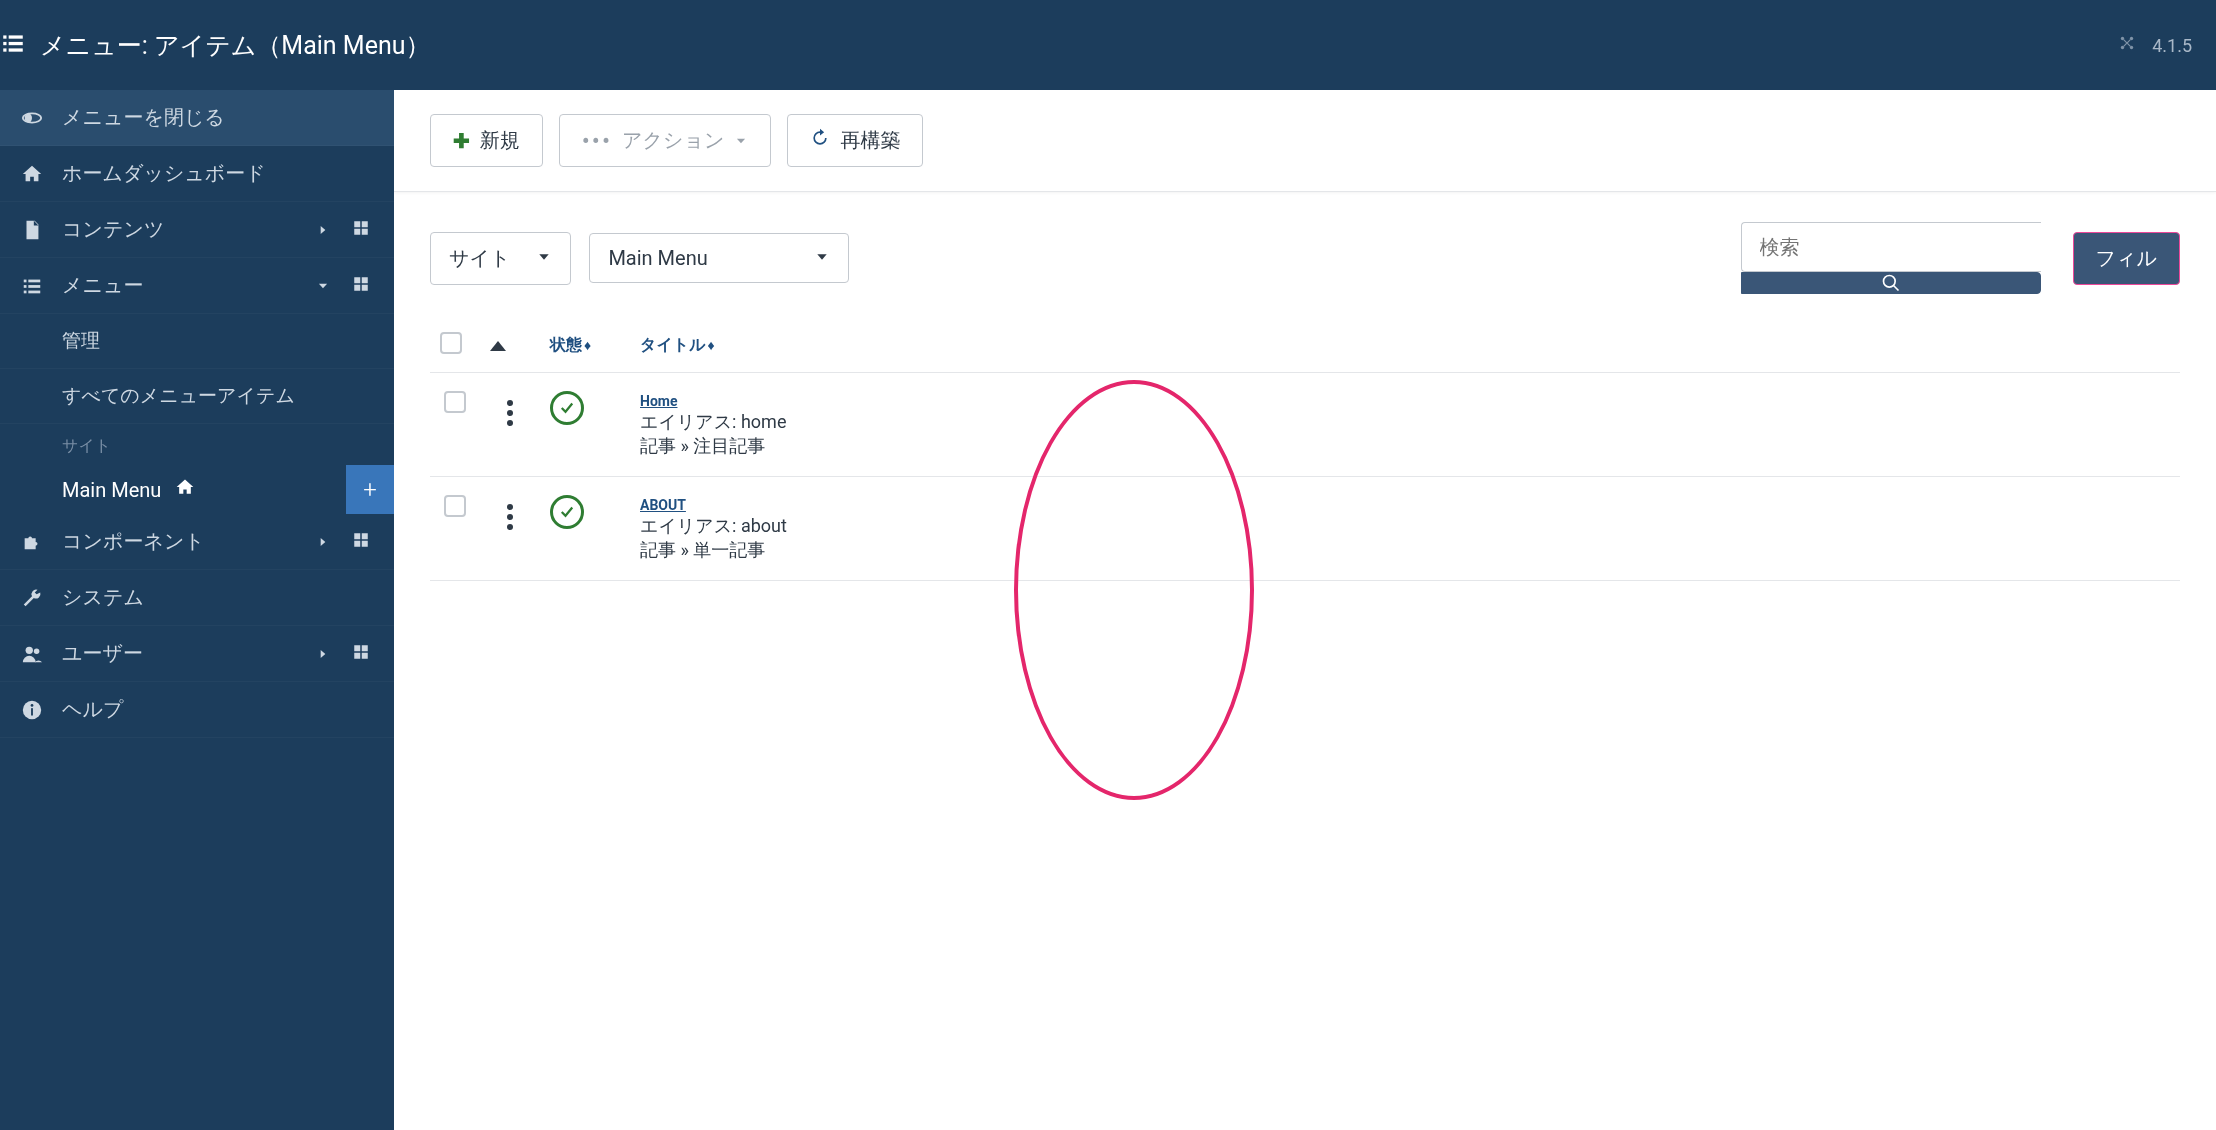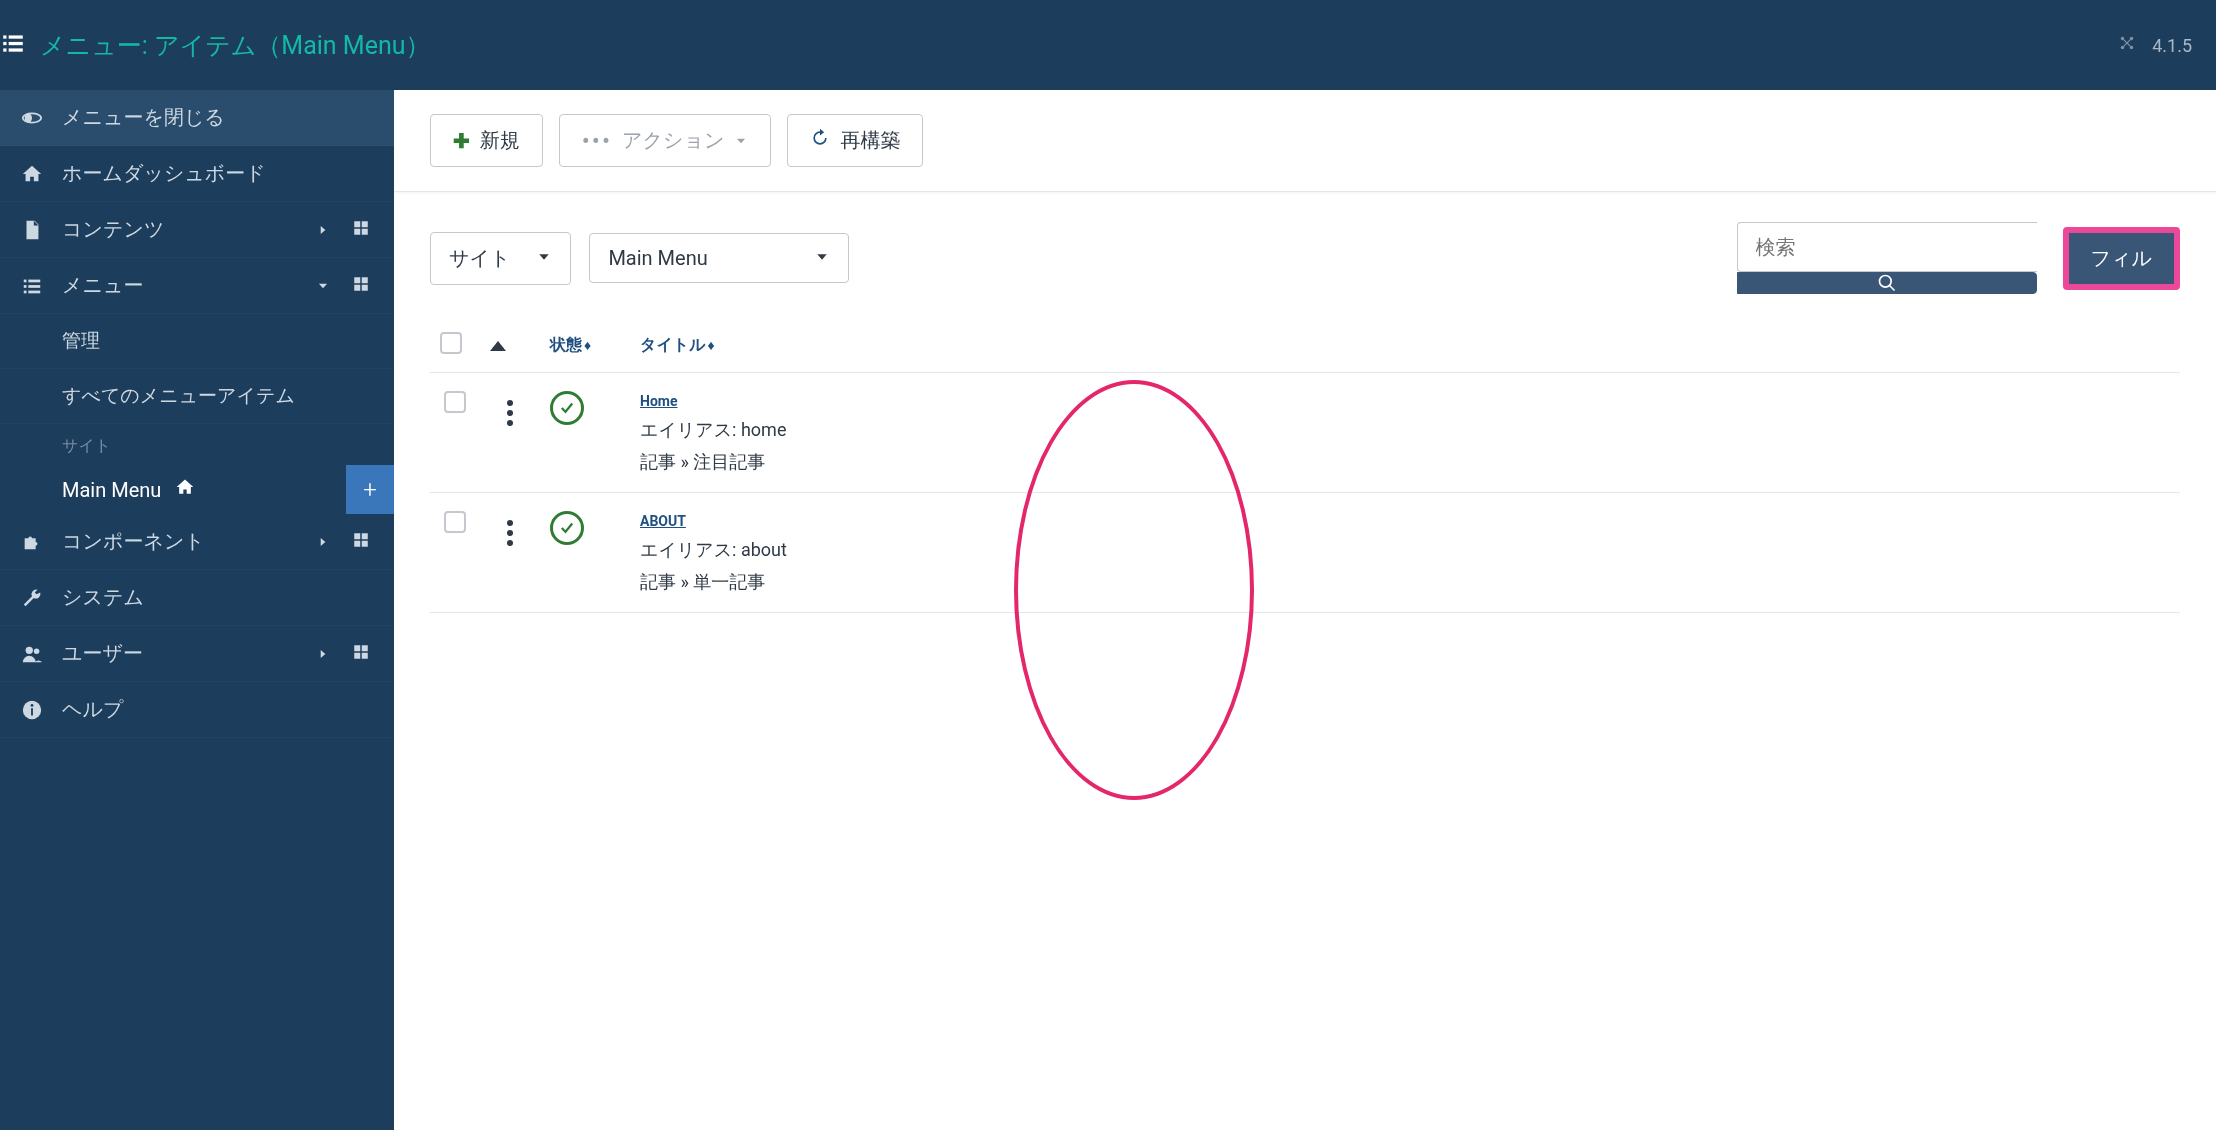--- a/index.html
+++ b/index.html
@@ -5,21 +5,21 @@
 * { margin: 0; padding: 0; box-sizing: border-box; font-family: -apple-system, BlinkMacSystemFont, "Segoe UI", Roboto, sans-serif; }
 body { background: #f5f5f5; overflow: hidden; }
 
 .topbar { display: flex; align-items: center; background: #1c3d5c; color: #fff; height: 90px; }
 .logo-section { display: flex; align-items: center; width: 394px; padding-left: 20px; gap: 12px; }
 .logo-icon svg { width: 44px; height: 44px; }
 .logo-text { font-size: 30px; font-weight: 300; color: #fff; }
 .logo-text sup { font-size: 14px; }
 .page-title-section { display: flex; align-items: center; gap: 14px; flex: 1; }
 .page-title-icon svg { width: 26px; height: 26px; }
-.page-title { font-size: 25px; color: #14b8a6; }
+.page-title { font-size: 25px; color: #ffffff; }
 .version-section { display: flex; align-items: center; gap: 16px; padding-right: 24px; color: #a9b8c8; font-size: 18px; }
 .version-icon svg { width: 18px; height: 18px; opacity: 0.7; }
 
 .layout { display: flex; height: calc(100vh - 90px); }
 
 .sidebar { width: 394px; background: #1c3d5c; color: #ced8e2; display: flex; flex-direction: column; font-size: 20px; overflow-y: auto; }
 .sidebar-item { display: flex; align-items: center; padding: 14px 20px; gap: 18px; cursor: pointer; border-bottom: 1px solid rgba(255,255,255,0.03); }
 .sidebar-item.collapse-item { background: #2a4d6e; }
 .sidebar-item .icon { width: 24px; display: flex; justify-content: center; }
 .sidebar-item .icon svg { width: 22px; height: 22px; fill: #ced8e2; }
@@ -49,39 +49,39 @@
 .content-area { padding: 30px 36px; overflow-y: auto; flex: 1; }
 .filter-row { display: flex; gap: 18px; align-items: center; margin-bottom: 24px; }
 .select-box { display: flex; align-items: center; gap: 26px; padding: 12px 18px; background: #fff; border: 1px solid #c4c9cf; border-radius: 4px; font-size: 20px; color: #2f3a46; cursor: pointer; }
 .select-box .chev svg { width: 16px; height: 16px; fill: #2f3a46; }
 .select-box.wide { min-width: 260px; justify-content: space-between; }
 .spacer { flex: 1; }
 .search-group { display: flex; flex-direction: column; }
 .search-input { padding: 12px 18px; border: 1px solid #c4c9cf; border-right: none; border-radius: 4px 0 0 4px; font-size: 20px; width: 300px; }
 .search-btn { background: #3a5677; border: 1px solid #3a5677; border-radius: 0 4px 4px 0; padding: 0 22px; display: flex; align-items: center; justify-content: center; cursor: pointer; }
 .search-btn svg { width: 20px; height: 20px; fill: #fff; }
-.filter-btn { background: #3a5677; color: #fff; border: 6px solid #ec4899; border-radius: 4px; padding: 12px 22px; font-size: 20px; cursor: pointer; margin-left: 8px; }
+.filter-btn { background: #3a5677; color: #fff; border: 1px solid #ec4899; border-radius: 4px; padding: 12px 22px; font-size: 20px; cursor: pointer; margin-left: 14px; }
 
 .table { width: 100%; border-collapse: collapse; }
 .table th { text-align: left; padding: 14px 10px; border-bottom: 1px solid #e4e6e9; font-weight: normal; vertical-align: middle; }
 .table th.sortable { color: #205081; font-weight: bold; cursor: pointer; }
 .table th .sort-icon { font-size: 14px; margin-left: 2px; }
 .table td { padding: 18px 10px; border-bottom: 1px solid #e4e6e9; vertical-align: top; }
 .col-check { width: 50px; text-align: center; }
 .col-order { width: 60px; text-align: center; }
 .col-status { width: 90px; }
 .col-title { }
 
 .checkbox { width: 22px; height: 22px; border: 2px solid #c4c9cf; border-radius: 4px; display: inline-block; cursor: pointer; }
 .kebab { display: inline-flex; flex-direction: column; gap: 4px; cursor: pointer; padding: 6px; }
 .kebab span { width: 6px; height: 6px; background: #2f3a46; border-radius: 50%; }
 .status-check { width: 34px; height: 34px; border: 3px solid #2f7d32; border-radius: 50%; display: flex; align-items: center; justify-content: center; cursor: pointer; }
 .status-check svg { width: 18px; height: 18px; fill: none; stroke: #2f7d32; stroke-width: 3; }
 .item-title { color: #205081; font-weight: bold; text-decoration: underline; font-size: 14px; cursor: pointer; }
-.item-meta { color: #2f3a46; font-size: 18px; margin-top: 8px; }
+.item-meta { color: #2f3a46; font-size: 18px; }
 .sort-arrow-up { display: inline-block; width: 0; height: 0; border-left: 8px solid transparent; border-right: 8px solid transparent; border-bottom: 10px solid #2f3a46; }
 
 .annotation-ellipse { position: absolute; border: 4px solid #e4266b; border-radius: 50%; pointer-events: none; width: 240px; height: 420px; left: 620px; top: 290px; }
 </style>
 </head>
 <body>
 
 <div class="topbar">
   <div class="page-title-section">
     <span class="page-title-icon">

